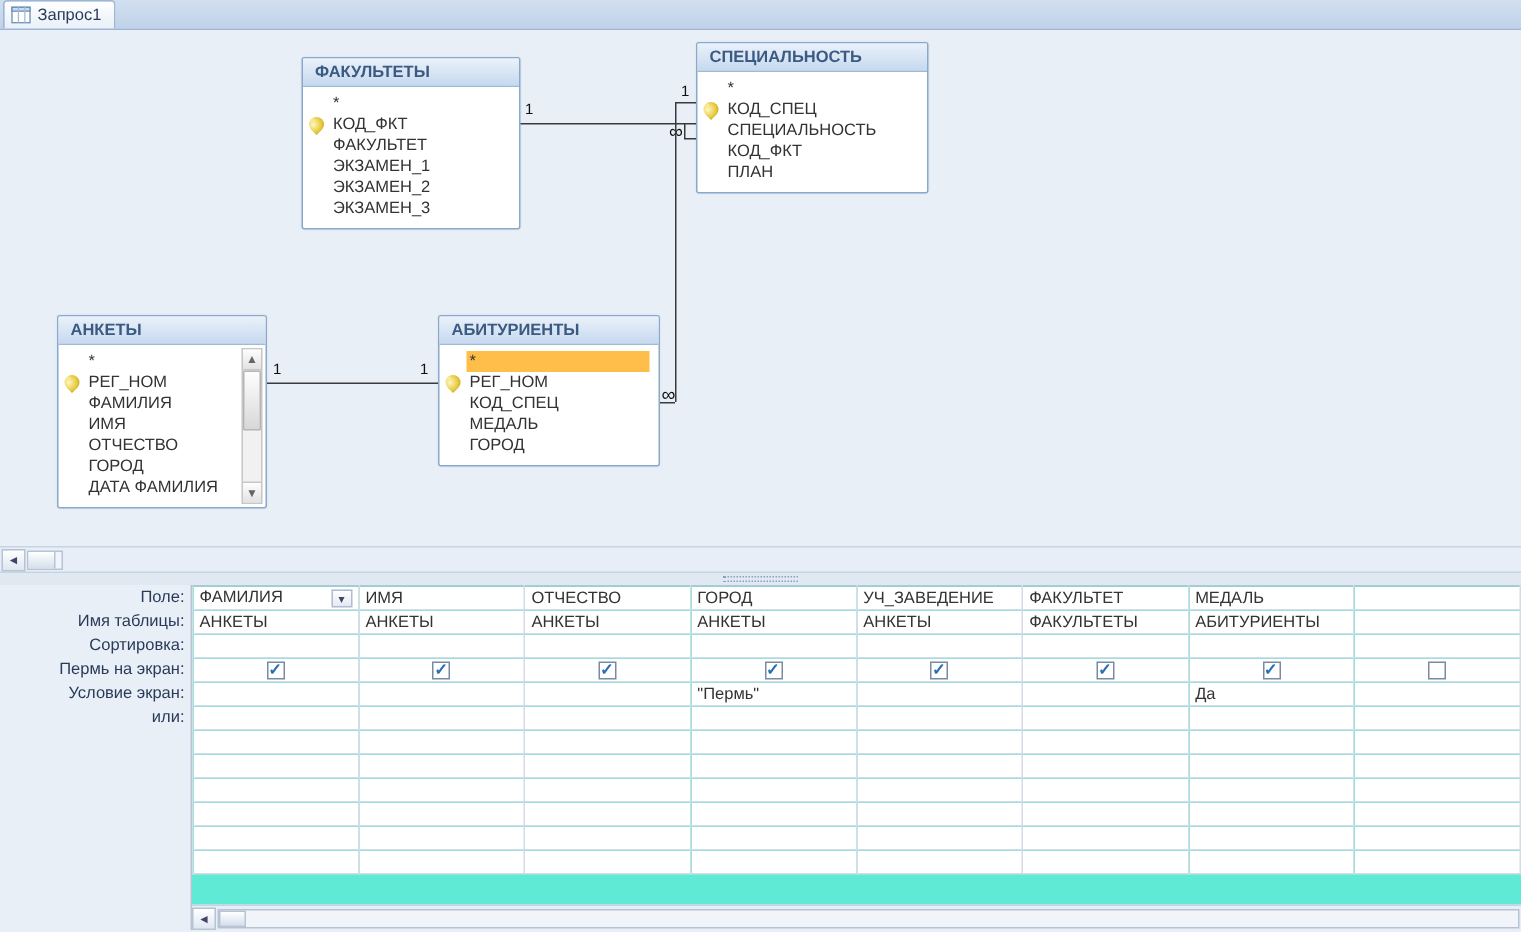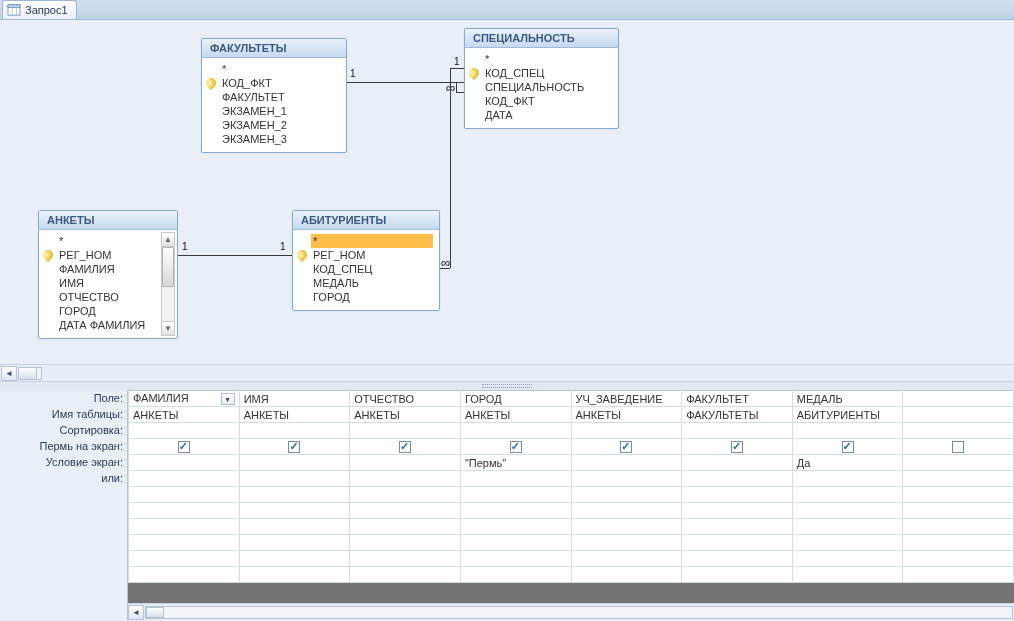--- a/index.html
+++ b/index.html
@@ -132,21 +132,21 @@
     height: 8px;
     background: linear-gradient(#e0e8f2,#e0e8f2);
     display:flex;align-items:center;justify-content:center;
   }
   .splitter .dots{
     width:50px;height:4px;border-top:1px dotted #8aa0bd;border-bottom:1px dotted #8aa0bd;
   }
   .grid-pane {
     height: 230px;
     display:flex;
-    background:#737373;
+    background:#5eead4;
   }
   .grid-labels {
     width: 128px;
     background:#e8eff6;
     border-right:1px solid #b7c4d3;
     display:flex;flex-direction:column;
     padding-top:0;
   }
   .gl-row {
     height:16px;line-height:16px;
@@ -225,21 +225,21 @@
     </div>
   </div>
 
   <div class="table-box" style="left:464px; top:8px; width:155px;">
     <div class="tb-title">СПЕЦИАЛЬНОСТЬ</div>
     <div class="tb-body">
       <div class="tb-row">*</div>
       <div class="tb-row tb-key">КОД_СПЕЦ</div>
       <div class="tb-row">СПЕЦИАЛЬНОСТЬ</div>
       <div class="tb-row">КОД_ФКТ</div>
-      <div class="tb-row">ДАТА</div>
+      <div class="tb-row">ПЛАН</div>
     </div>
   </div>
 
   <div class="table-box" style="left:38px; top:190px; width:140px;">
     <div class="tb-title">АНКЕТЫ</div>
     <div class="tb-body" style="padding-right:18px;">
       <div class="tb-row">*</div>
       <div class="tb-row tb-key">РЕГ_НОМ</div>
       <div class="tb-row">ФАМИЛИЯ</div>
       <div class="tb-row">ИМЯ</div>

